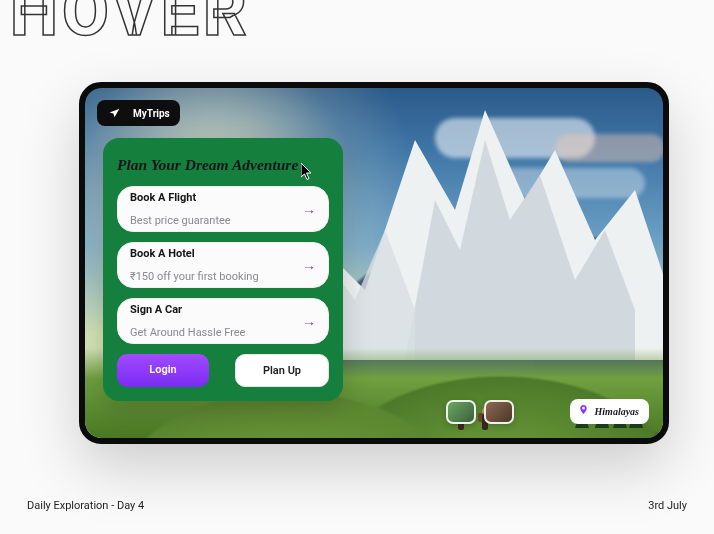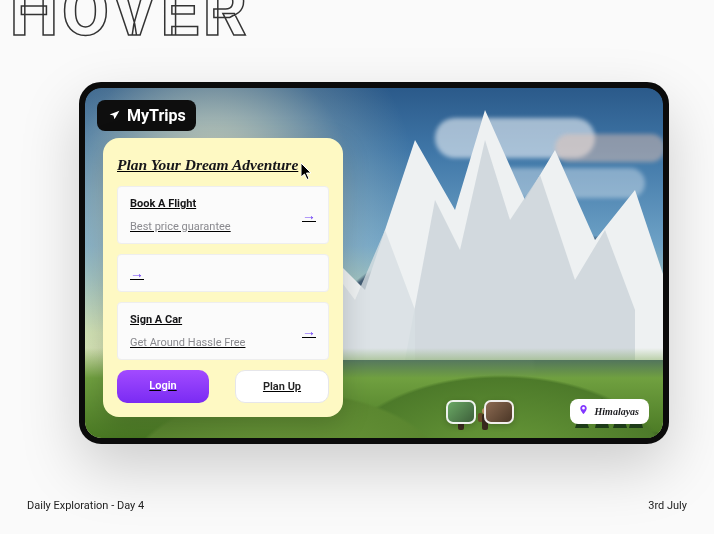--- a/index.html
+++ b/index.html
@@ -90,50 +90,49 @@
 .hiker .pack { position: absolute; bottom: 8px; left: -1px; width: 5px; height: 9px; background: #6b4a2a; border-radius: 2px; }
 .h1 { left: 370px; }
 .h2 { left: 394px; }
 
 .brand {
   position: absolute; top: 12px; left: 12px;
   background: #0e0e0e;
   color: #fff;
   border-radius: 8px;
   padding: 6px 10px;
-  display: flex; align-items: center; gap: 6px;
-  font-size: 16px; font-weight: 700;
+  display: flex; align-items: center; gap: 12px;
+  font-size: 10px; font-weight: 700;
 }
 .brand .ic {
   width: 14px; height: 14px; display: flex; align-items: center; justify-content: center;
 }
 
 .panel {
   position: absolute;
   top: 50px; left: 18px;
   width: 240px;
-  background: #fef9c3;
+  background: #15803d;
   border-radius: 16px;
   padding: 18px 14px 14px 14px;
   box-shadow: 0 8px 28px rgba(0,0,0,0.18);
-  text-decoration: underline;
 }
 .panel h2 {
   font-family: Georgia, "Times New Roman", serif;
   font-style: italic;
   font-weight: 700;
   font-size: 15.5px;
   color: #16161a;
   margin-bottom: 12px;
 }
 .opt {
   background: #fbfbfb;
   border: 1px solid #eee;
-  border-radius: 4px;
-  padding: 10px 12px;
+  border-radius: 16px;
+  padding: 4px 12px;
   display: flex; justify-content: space-between; align-items: center;
   margin-bottom: 10px;
   cursor: pointer;
 }
 .opt .txt .t { font-size: 11px; font-weight: 700; color: #161618; }
 .opt .txt .s { font-size: 11px; color: #8a8a8f; margin-top: 10px; }
 .opt .arr { color: #6b3df5; font-size: 14px; font-weight: 700; }
 .btnrow { display: flex; gap: 26px; margin-top: 6px; }
 .btn {
   flex: 1; text-align: center;
@@ -243,20 +242,24 @@
 
     <div class="opt">
       <div class="txt">
         <div class="t">Book A Flight</div>
         <div class="s">Best price guarantee</div>
       </div>
       <div class="arr">→</div>
     </div>
 
     <div class="opt">
+      <div class="txt">
+        <div class="t">Book A Hotel</div>
+        <div class="s">₹150 off your first booking</div>
+      </div>
       <div class="arr">→</div>
     </div>
 
     <div class="opt">
       <div class="txt">
         <div class="t">Sign A Car</div>
         <div class="s">Get Around Hassle Free</div>
       </div>
       <div class="arr">→</div>
     </div>

